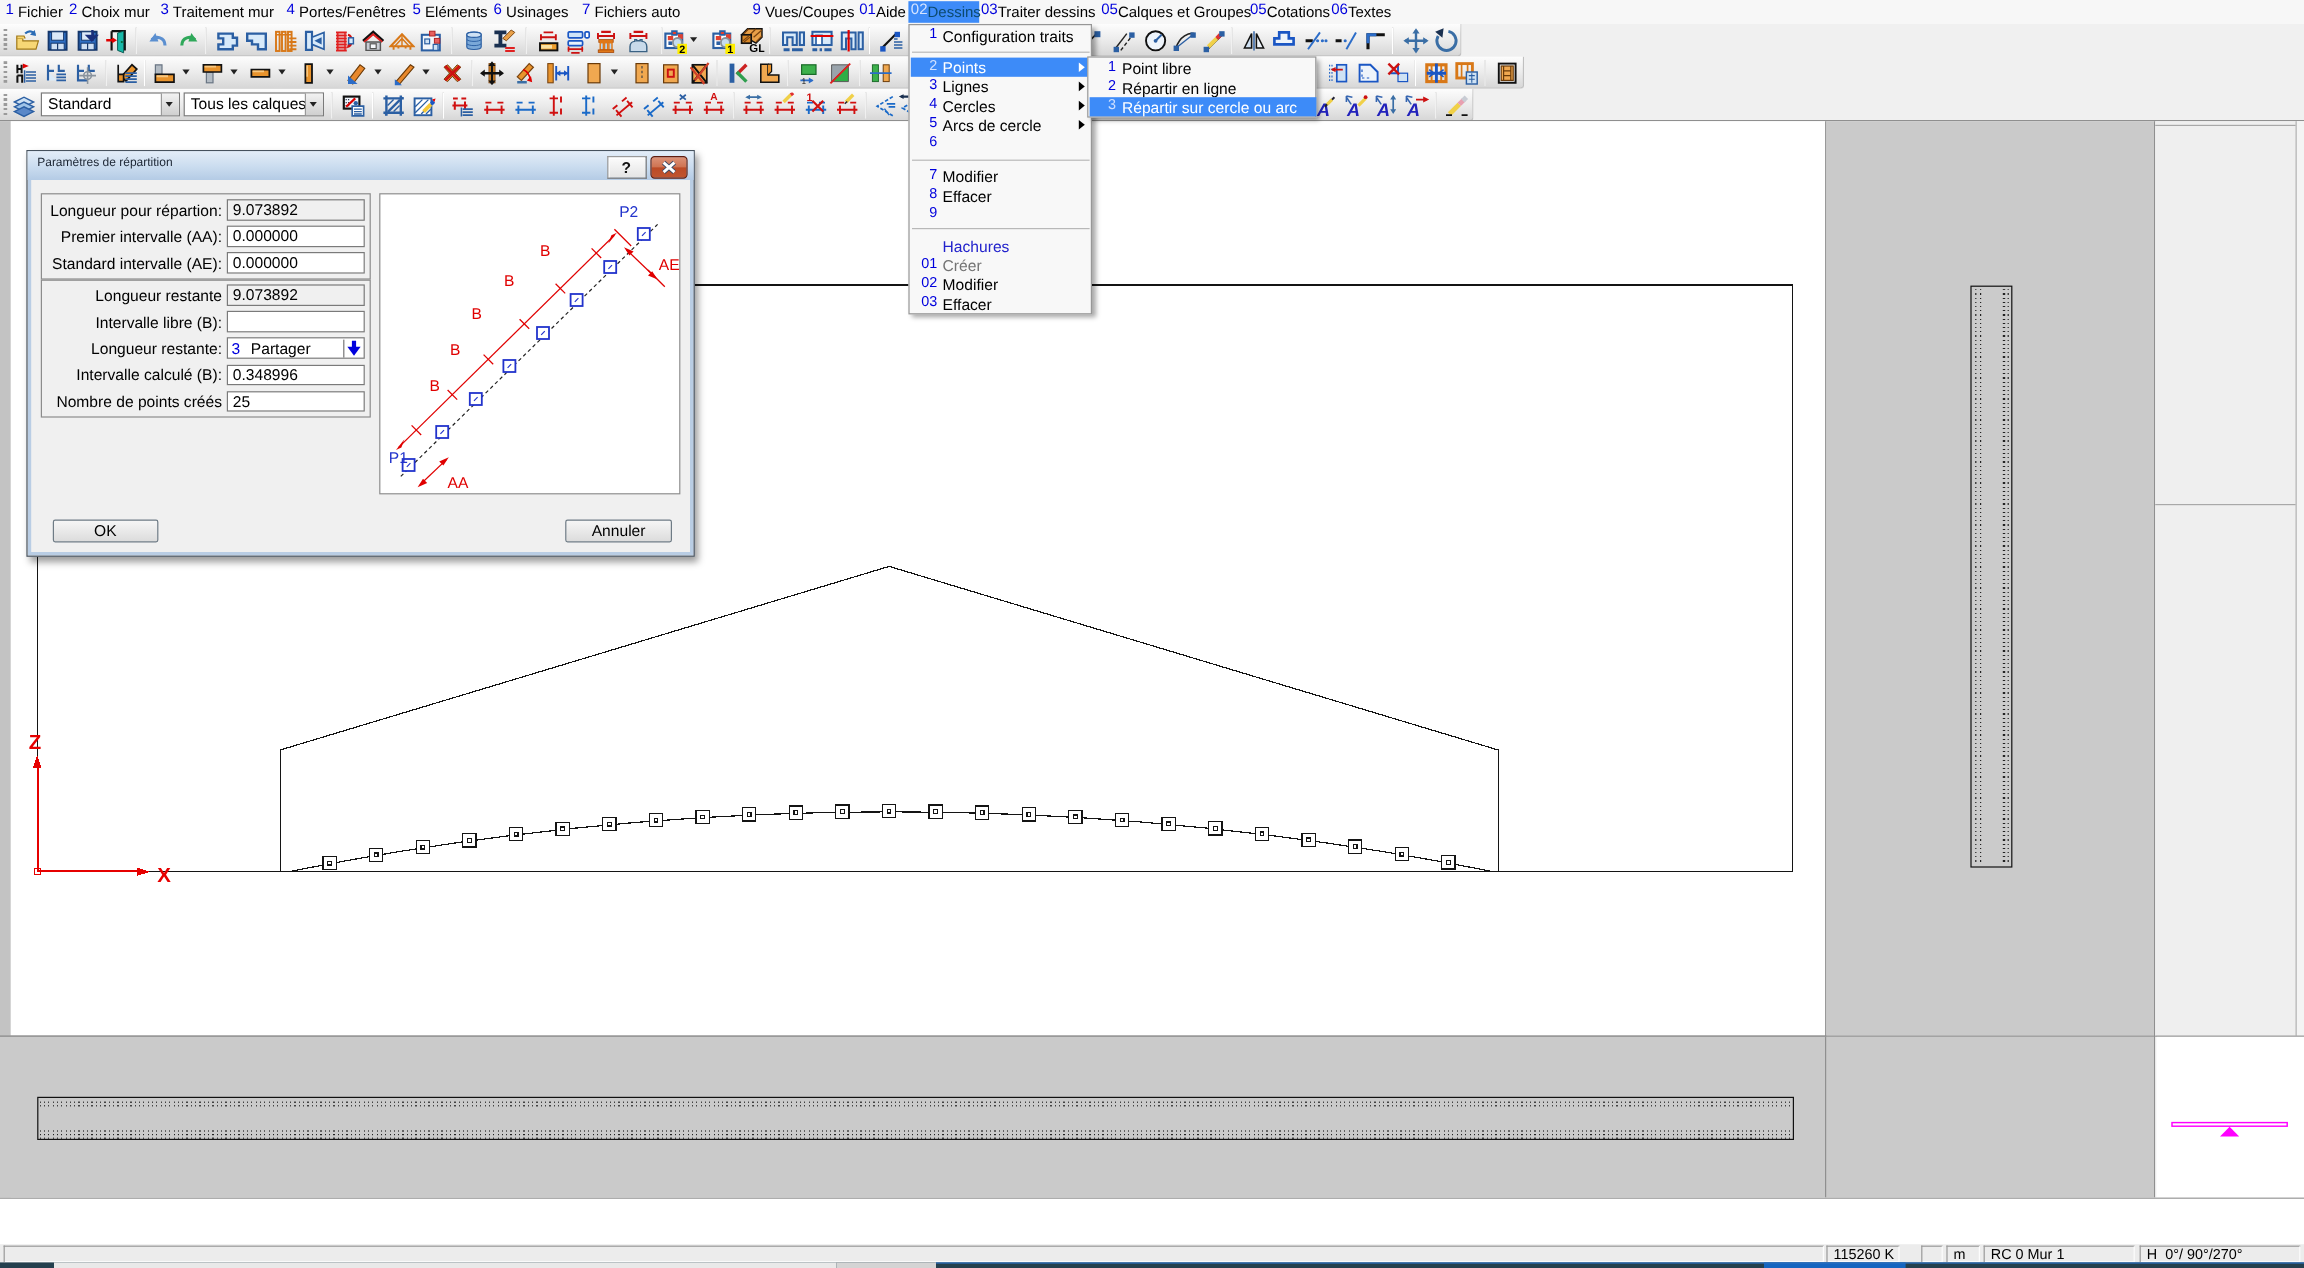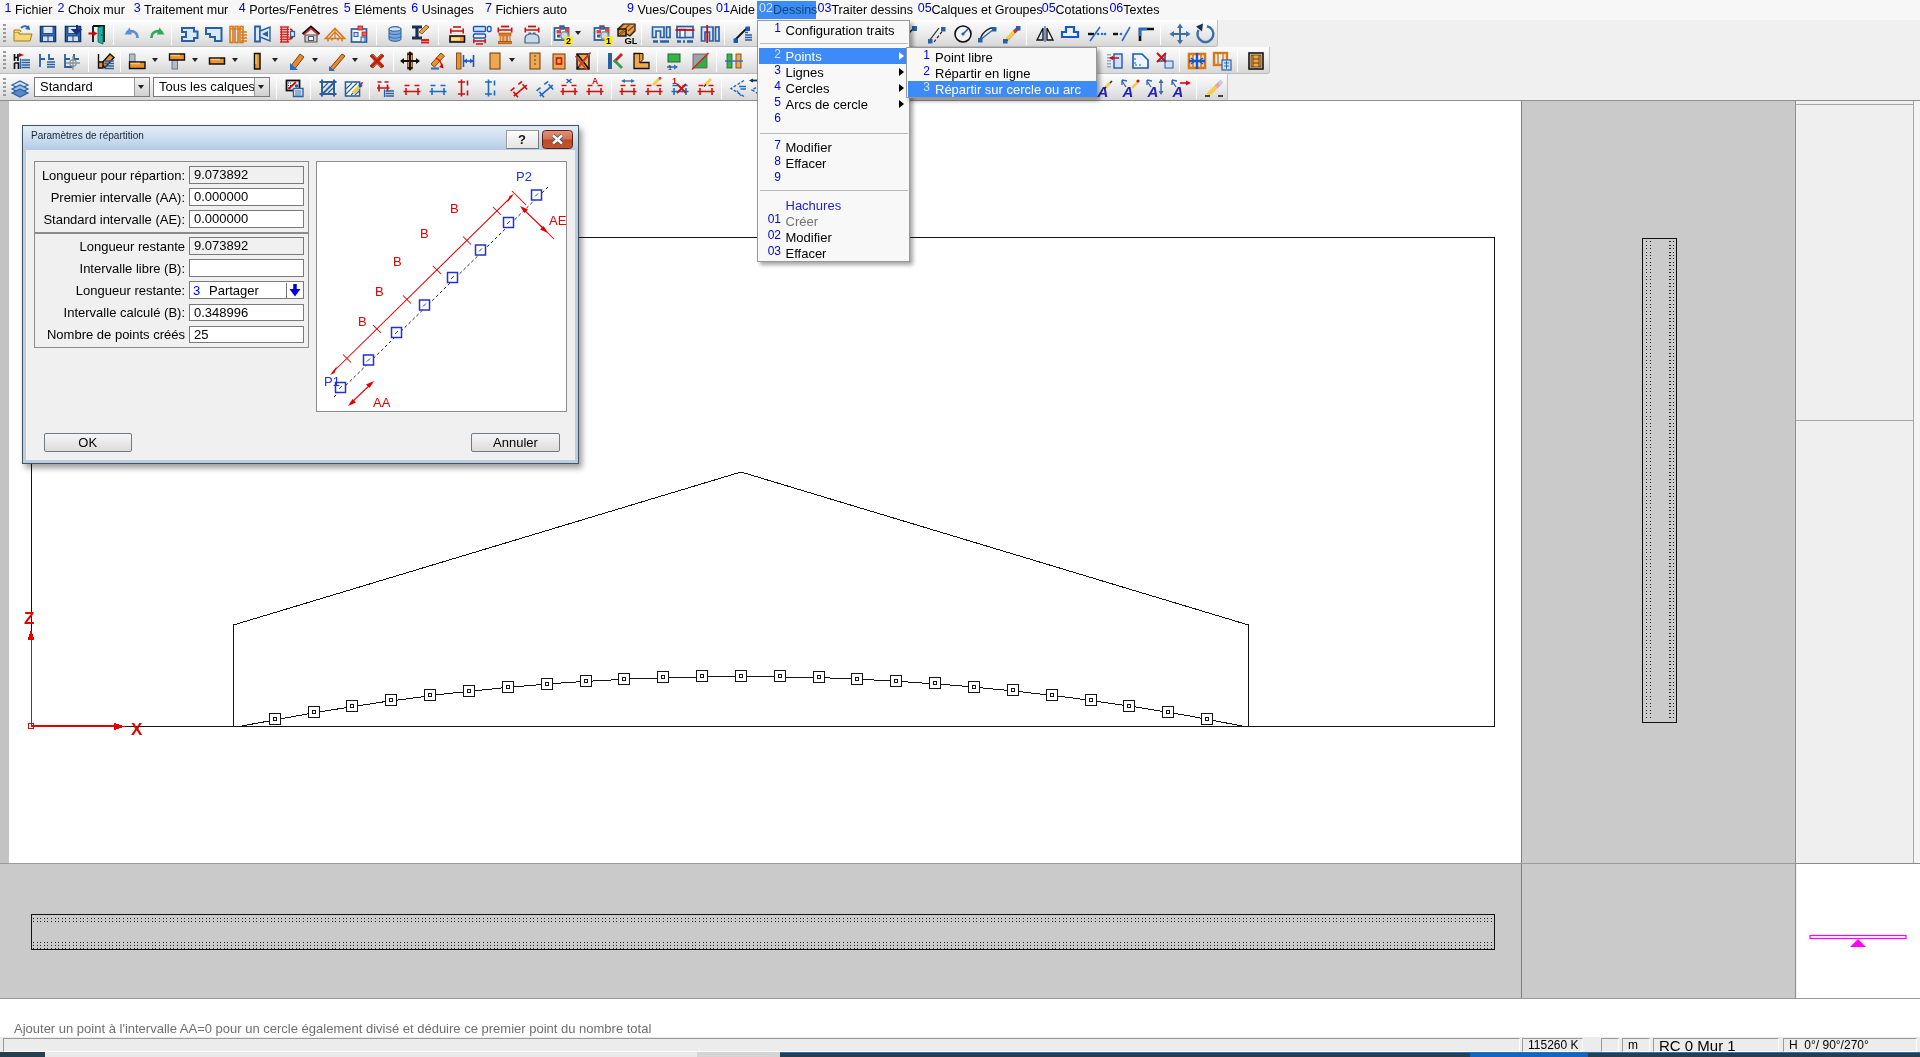--- a/index.html
+++ b/index.html
@@ -681,27 +681,26 @@
 <path d="M31.5 726.5 L31.5 634"></path>
         <path d="M31.5 726 L120 726"></path>
 <rect x="28.5" y="723.5" width="5" height="5" stroke-width="1"></rect>
 </g>
 <path d="M31 629 L27.5 640 L34.5 640 Z" fill="#e60000"></path>
 <path d="M125 726.5 L114 723 L114 730 Z" fill="#e60000"></path>
 <text x="24" y="624" font-size="17" font-weight="bold" fill="#e60000" font-family="Liberation Sans">Z</text>
 <text x="131" y="735" font-size="17" font-weight="bold" fill="#e60000" font-family="Liberation Sans">X</text>
 </svg>
 <div class="abs" style="left:0;top:998px;width:1920px;height:39px;background:#fff;border-top:1px solid #9a9a9a"></div>
-<div class="abs" style="left:14px;top:1020.5px;width:1200px;height:15px;font-size:13px;color:#6e6e6e">Ajouter un point à l'intervalle AA=0 pour un cercle également divisé et déduire ce premier point du nombre total</div>
 <div class="abs" style="left:0;top:1037px;width:1920px;height:15px;background:#ececec"></div>
 <div class="abs" style="left:3px;top:1038px;width:1517px;height:14px;border:1px solid;border-color:#9a9a9a #fdfdfd #fdfdfd #9a9a9a;background:#ececec;font-size:12px;line-height:13px;padding-left:5px;white-space:pre"></div>
 <div class="abs" style="left:1522px;top:1038px;width:61px;height:14px;border:1px solid;border-color:#9a9a9a #fdfdfd #fdfdfd #9a9a9a;background:#ececec;font-size:12px;line-height:13px;padding-left:5px;white-space:pre">115260 K</div>
 <div class="abs" style="left:1601px;top:1038px;width:18px;height:14px;border:1px solid;border-color:#9a9a9a #fdfdfd #fdfdfd #9a9a9a;background:#ececec;font-size:12px;line-height:13px;padding-left:5px;white-space:pre"></div>
 <div class="abs" style="left:1622px;top:1038px;width:28px;height:14px;border:1px solid;border-color:#9a9a9a #fdfdfd #fdfdfd #9a9a9a;background:#ececec;font-size:12px;line-height:13px;padding-left:5px;white-space:pre">m</div>
-<div class="abs" style="left:1653px;top:1038px;width:126px;height:14px;border:1px solid;border-color:#9a9a9a #fdfdfd #fdfdfd #9a9a9a;background:#ececec;font-size:15px;line-height:13px;padding-left:5px;white-space:pre">RC 0 Mur 1</div>
+<div class="abs" style="left:1653px;top:1038px;width:126px;height:14px;border:1px solid;border-color:#9a9a9a #fdfdfd #fdfdfd #9a9a9a;background:#ececec;font-size:12px;line-height:13px;padding-left:5px;white-space:pre">RC 0 Mur 1</div>
 <div class="abs" style="left:1783px;top:1038px;width:134px;height:14px;border:1px solid;border-color:#9a9a9a #fdfdfd #fdfdfd #9a9a9a;background:#ececec;font-size:12px;line-height:13px;padding-left:5px;white-space:pre">H  0°/ 90°/270°</div>
 <div class="abs" style="left:0;top:1052px;width:1920px;height:5px;background:#24404e"></div>
 <div class="abs" style="left:45px;top:1052px;width:652px;height:5px;background:#e9e9e9"></div>
 <div class="abs" style="left:697px;top:1052px;width:83px;height:5px;background:#d4d4d4"></div>
 <div class="abs" style="left:1470px;top:1052px;width:118px;height:5px;background:#1565c0"></div>
 <div class="abs" style="left:780px;top:1052px;width:1140px;height:1px;background:#2a6fc0"></div>
 <div class="abs" style="left:22px;top:125px;width:557px;height:339px;background:#f0f0f0;border:1px solid #46525e;box-shadow:inset 0 0 0 3px #b9cde4, 3px 4px 6px rgba(0,0,0,0.4);z-index:40"></div>
 <div class="abs" style="left:23px;top:126px;width:555px;height:24px;background:linear-gradient(180deg,#e3edf8 0%,#cadcef 55%,#b4cbe5 100%);z-index:41"></div>
 <div class="abs" style="left:31px;top:130px;font-size:10px;color:#1b2533;z-index:42">Paramètres de répartition</div>
 <div class="abs" style="left:505.5px;top:130px;width:33px;height:19px;background:linear-gradient(180deg,#fcfcfc,#e4e4e4);border:1px solid #9a9a9a;border-right-color:#777;border-bottom-color:#777;box-shadow:inset 1px 1px 0 #fff;z-index:42;font-size:13px;font-weight:bold;text-align:center;line-height:17px;color:#111">?</div>

